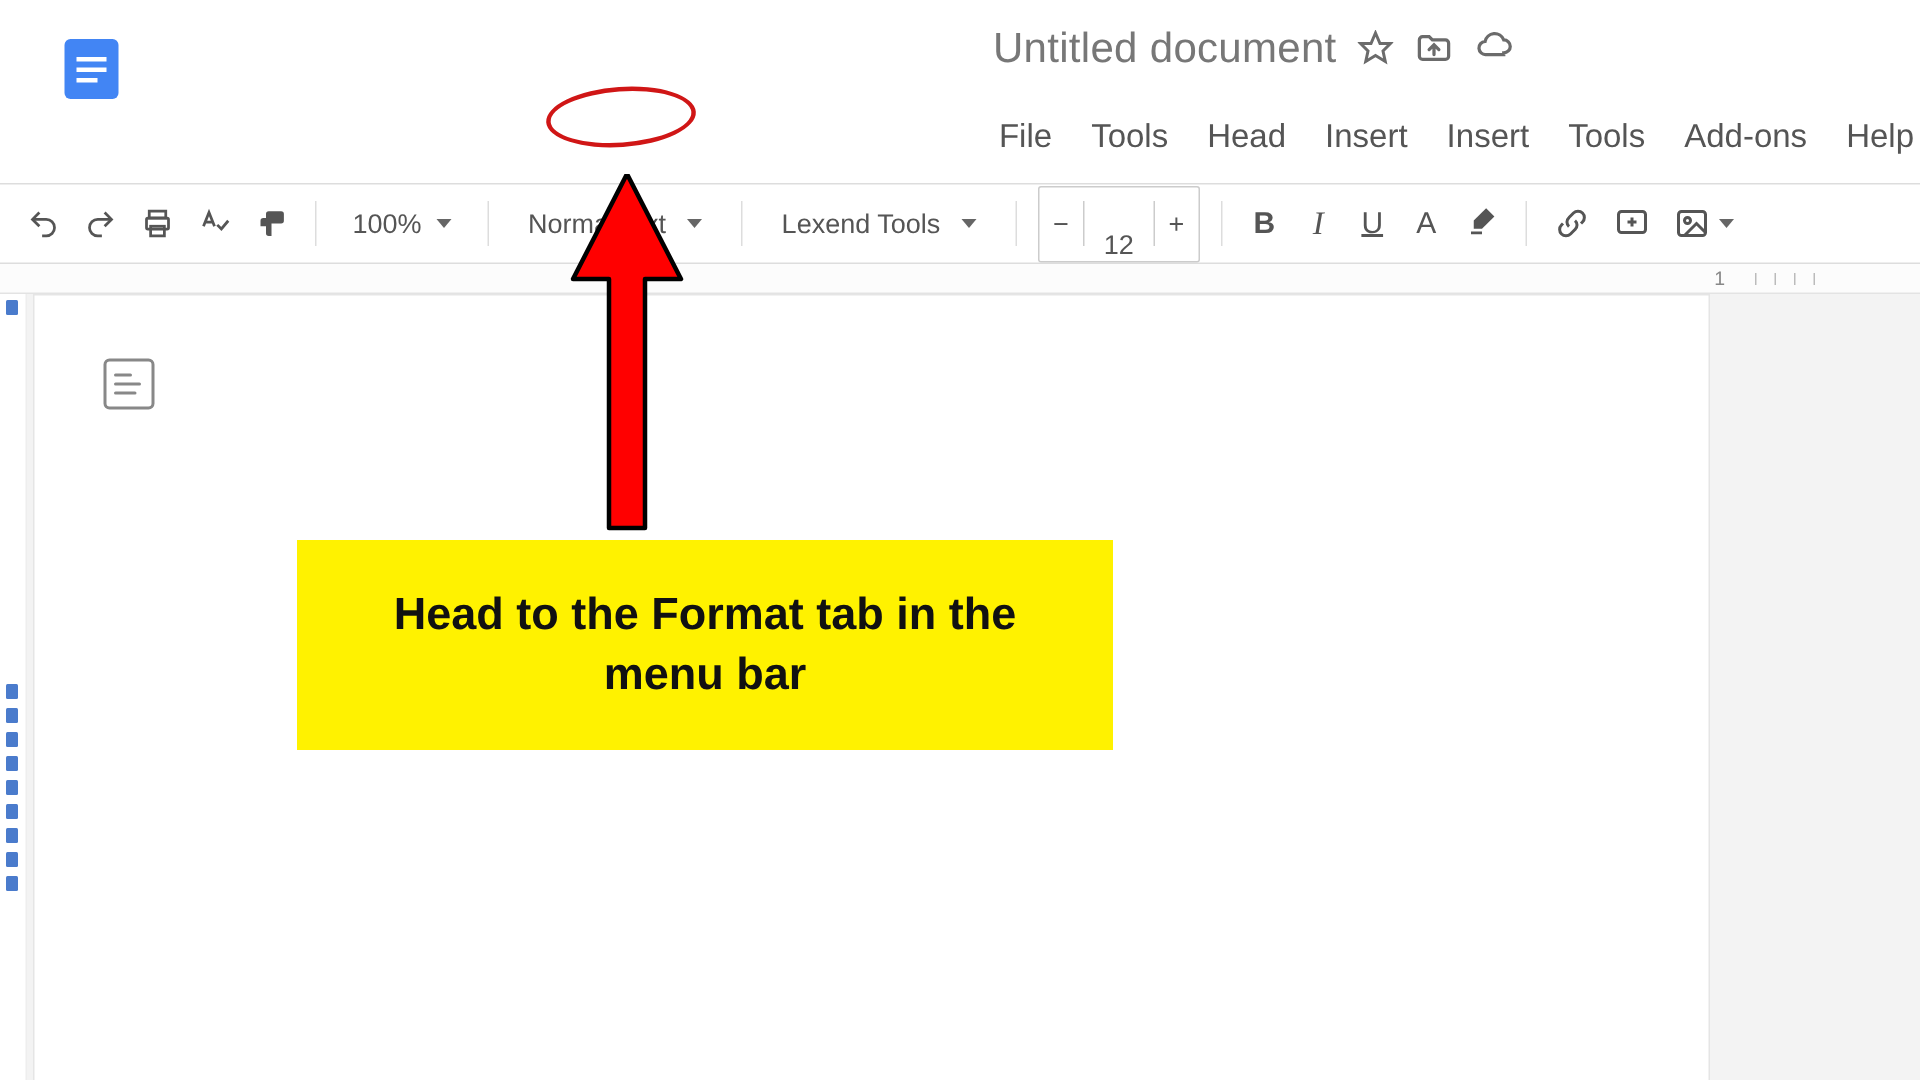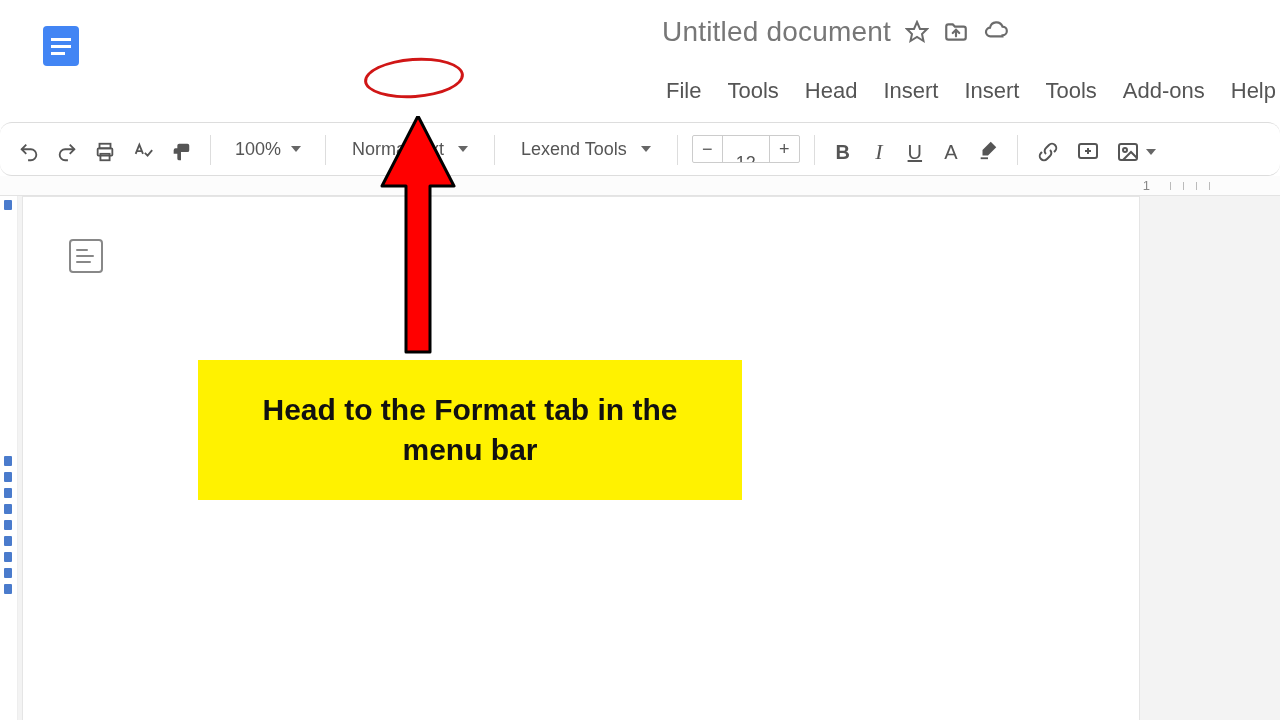--- a/index.html
+++ b/index.html
@@ -71,25 +71,25 @@
     transform: rotate(-4deg);
     pointer-events: none;
   }
   
   .toolbar {
     margin-top: 16px;
     border-top: 1px solid #ddd;
     border-bottom: 1px solid #ddd;
     height: 54px;
     display: flex;
-    padding: 12px 14px;
+    align-items: center;
+    padding: 0 14px;
     gap: 8px;
     color: #555;
     font-size: 18px;
-    border-radius: 12px;
   }
   .tb-btn {
     min-width: 28px;
     height: 34px;
     display:flex;align-items:center;justify-content:center;
     padding: 0 4px;
     cursor:pointer;
   }
   .tb-sep { width: 1px; height: 30px; background: #ddd; margin: 0 6px; }
   .zoom {

